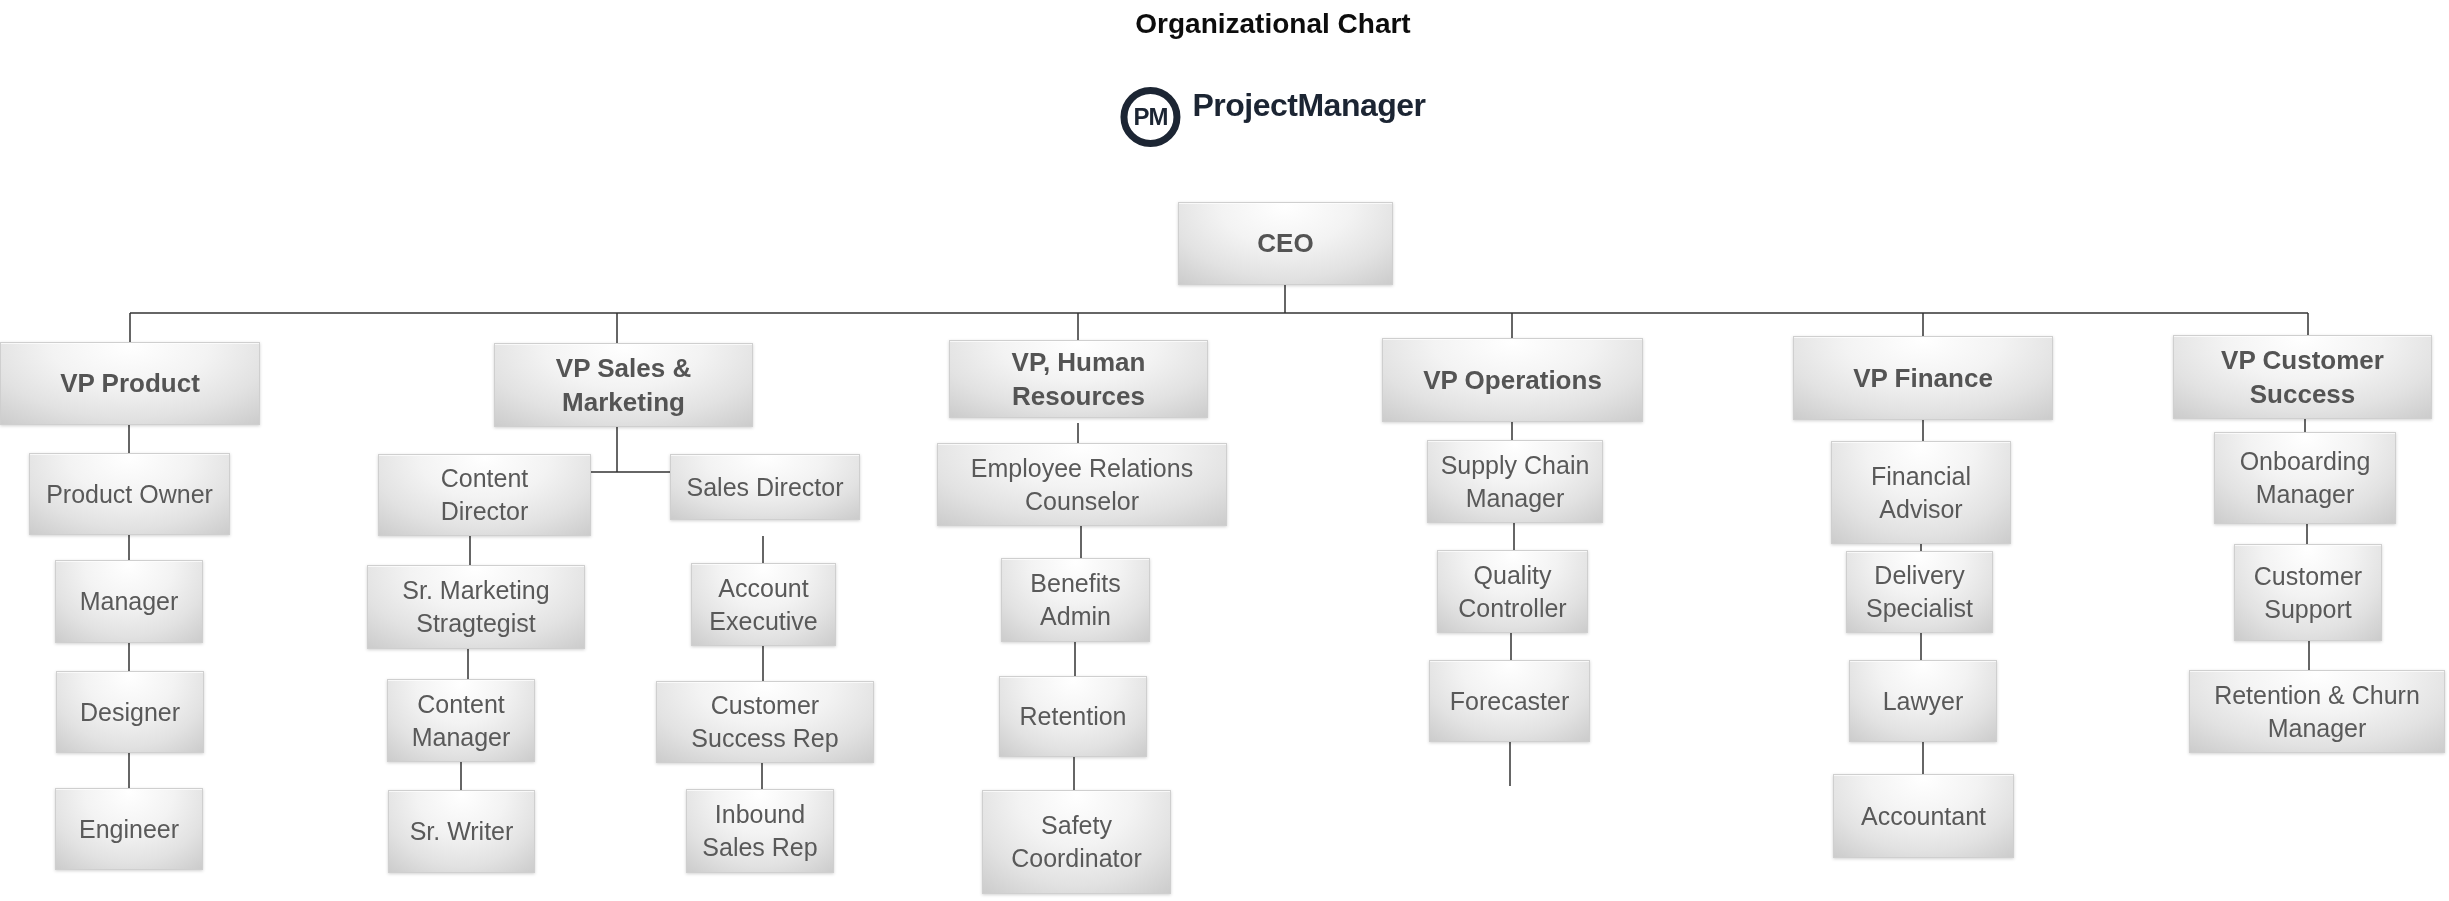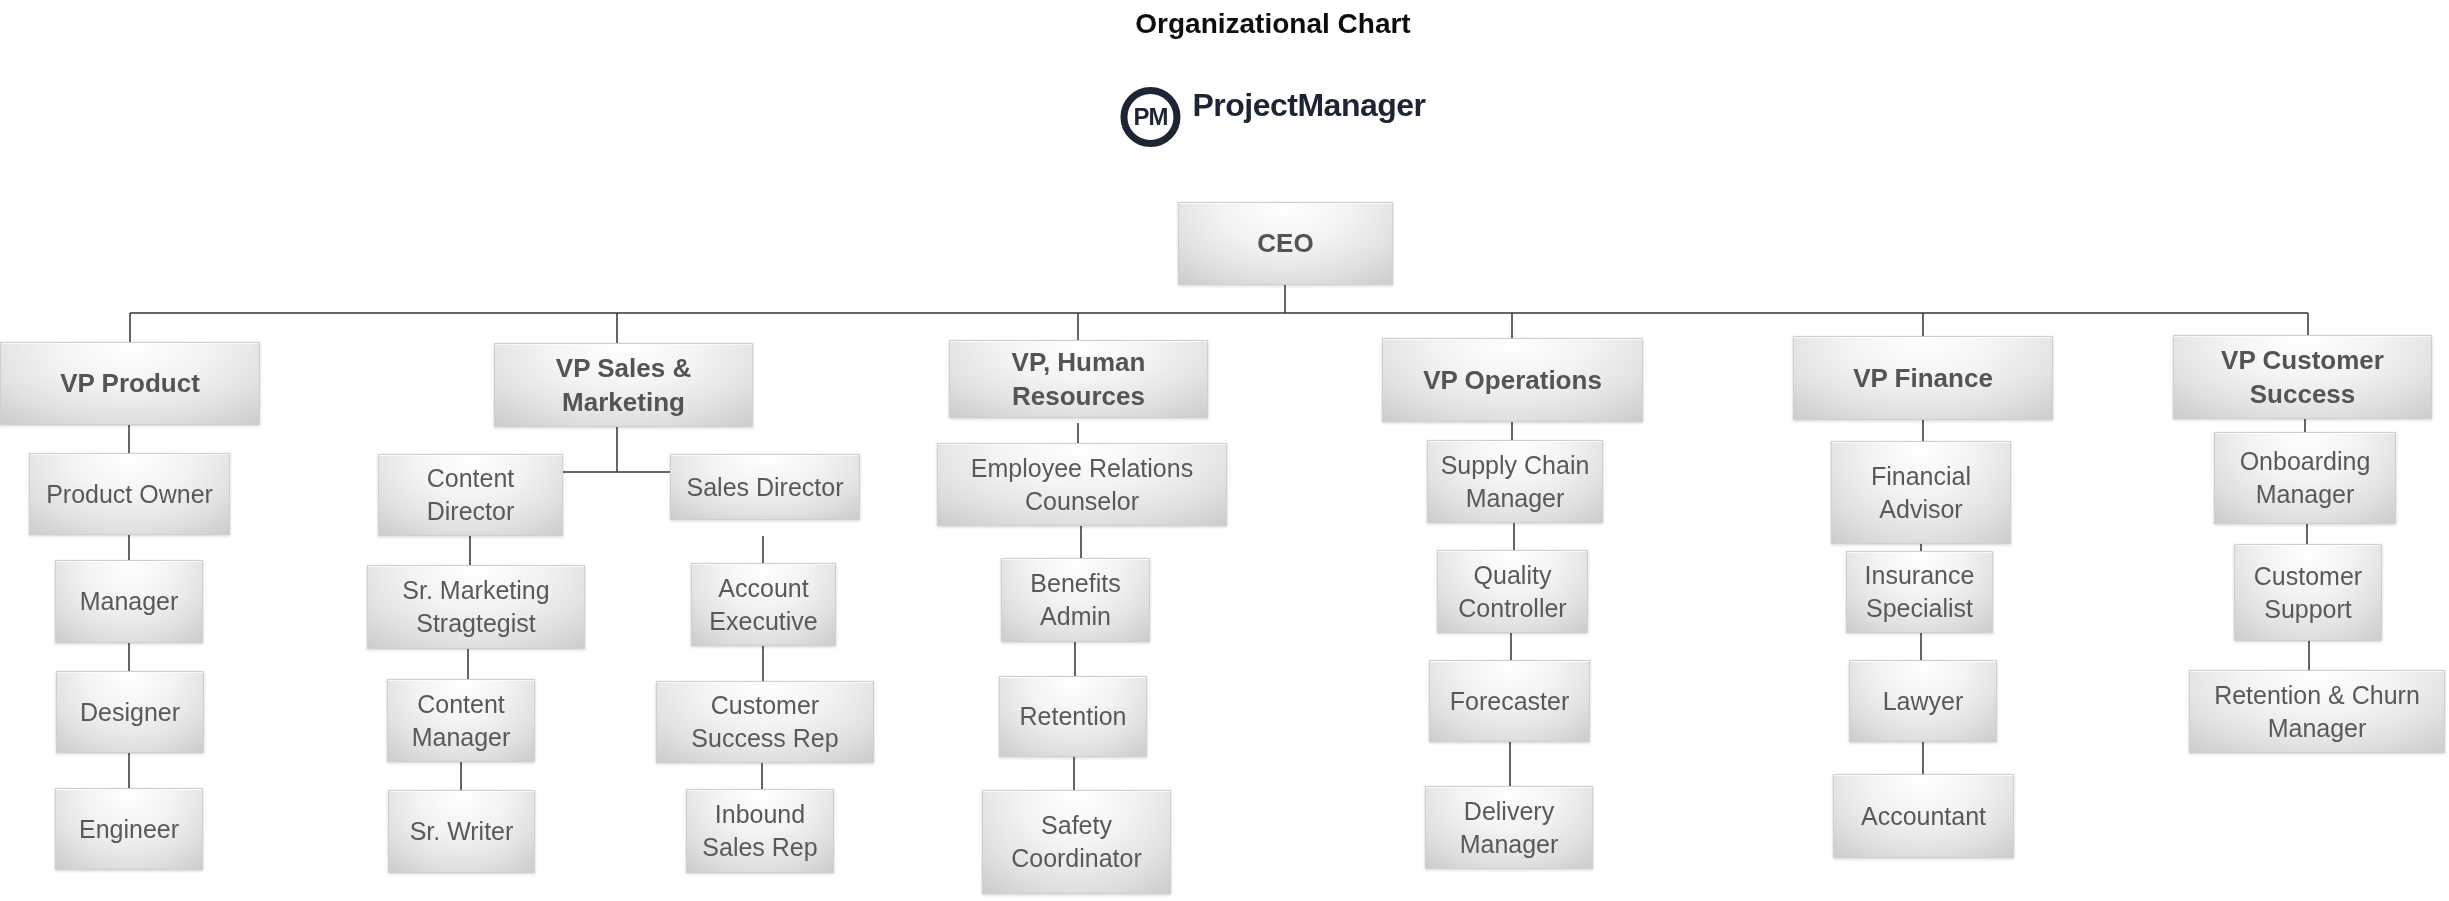--- a/index.html
+++ b/index.html
@@ -118,21 +118,21 @@
   <div class="node" style="left:56px;top:671px;width:148px;height:82px">
     <span class="label">Designer</span>
   </div>
   <div class="node" style="left:55px;top:788px;width:148px;height:82px">
     <span class="label">Engineer</span>
   </div>
 
   <div class="node bold" style="left:494px;top:343px;width:259px;height:84px">
     <span class="label mw170">VP Sales &amp; Marketing</span>
   </div>
-  <div class="node" style="left:378px;top:454px;width:185px;height:82px">
+  <div class="node" style="left:378px;top:454px;width:213px;height:82px">
     <span class="label mw160">Content Director</span>
   </div>
   <div class="node" style="left:367px;top:565px;width:218px;height:84px">
     <span class="label">Sr. Marketing Stragtegist</span>
   </div>
   <div class="node" style="left:387px;top:679px;width:148px;height:83px">
     <span class="label">Content Manager</span>
   </div>
   <div class="node" style="left:388px;top:790px;width:147px;height:83px">
     <span class="label">Sr. Writer</span>
@@ -171,32 +171,29 @@
   </div>
   <div class="node" style="left:1427px;top:440px;width:176px;height:83px">
     <span class="label">Supply Chain Manager</span>
   </div>
   <div class="node" style="left:1437px;top:550px;width:151px;height:83px">
     <span class="label">Quality Controller</span>
   </div>
   <div class="node" style="left:1429px;top:660px;width:161px;height:82px">
     <span class="label">Forecaster</span>
   </div>
-  <div class="node" style="left:1425px;top:786px;width:168px;height:83px">
-    <span class="label">Delivery Manager</span>
-  </div>
 
   <div class="node bold" style="left:1793px;top:336px;width:260px;height:84px">
     <span class="label">VP Finance</span>
   </div>
   <div class="node" style="left:1831px;top:441px;width:180px;height:103px">
     <span class="label">Financial Advisor</span>
   </div>
   <div class="node" style="left:1846px;top:551px;width:147px;height:82px">
-    <span class="label">Insurance Specialist</span>
+    <span class="label">Delivery Specialist</span>
   </div>
   <div class="node" style="left:1849px;top:660px;width:148px;height:82px">
     <span class="label">Lawyer</span>
   </div>
   <div class="node" style="left:1833px;top:774px;width:181px;height:84px">
     <span class="label">Accountant</span>
   </div>
 
   <div class="node bold" style="left:2173px;top:335px;width:259px;height:84px">
     <span class="label mw190">VP Customer Success</span>

